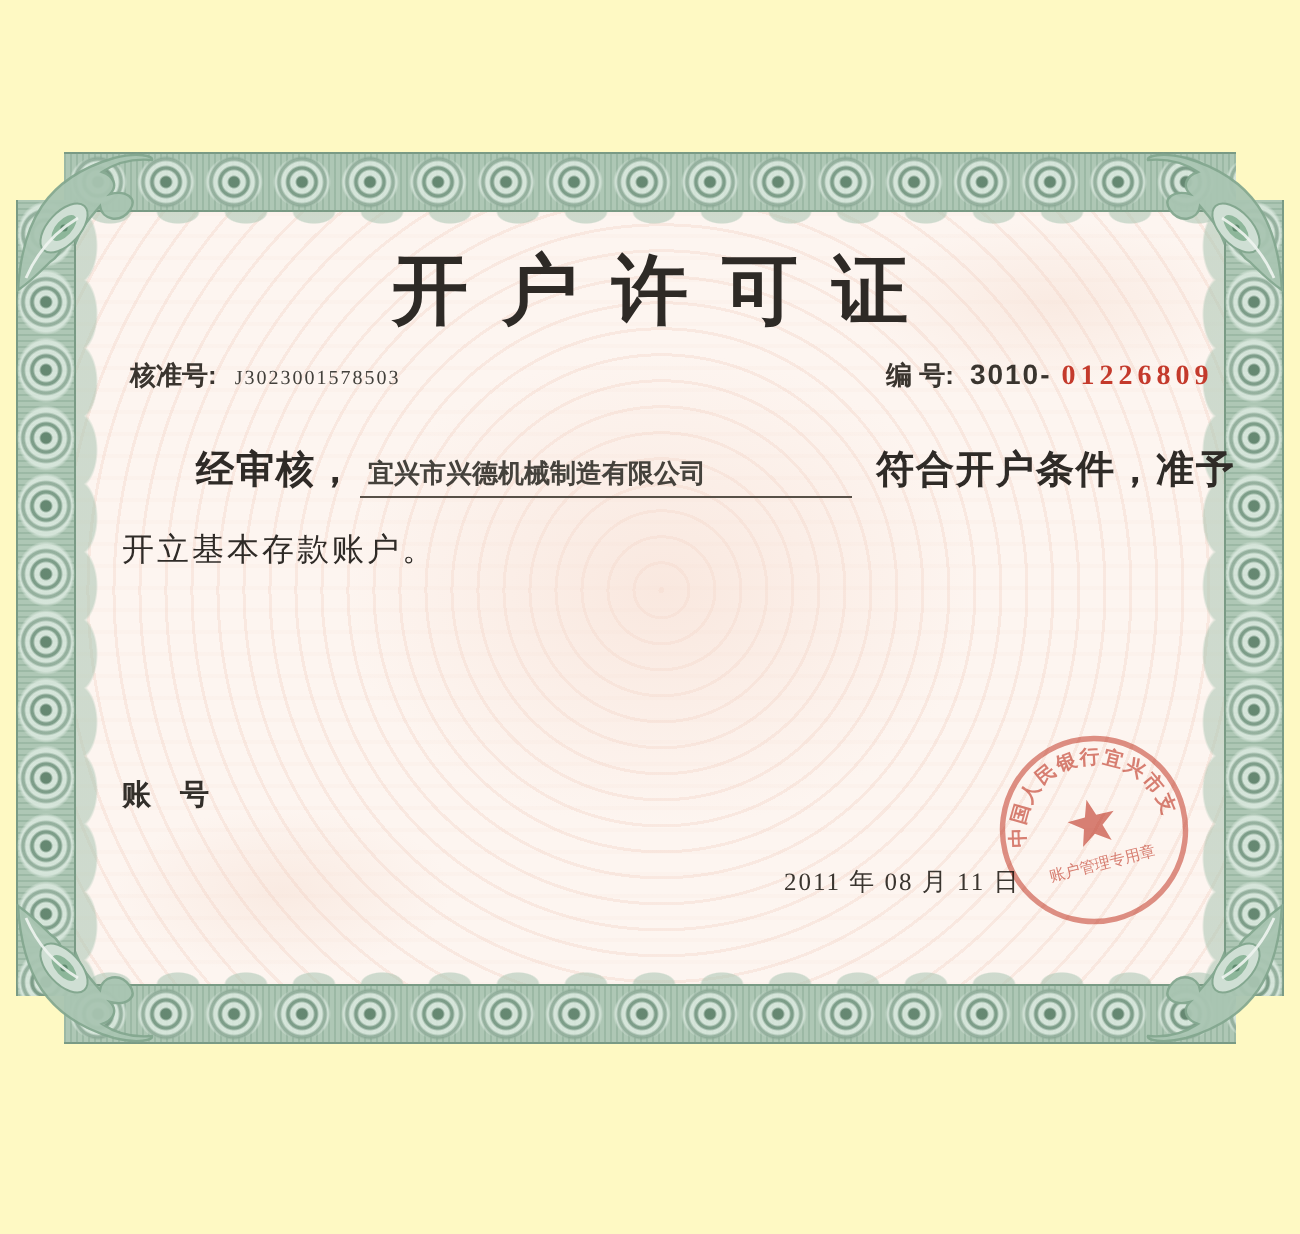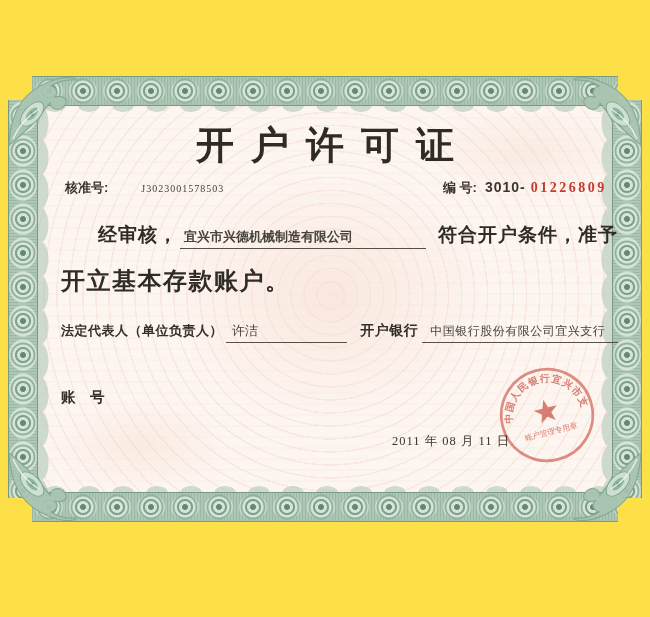--- a/index.html
+++ b/index.html
@@ -1,17 +1,17 @@
 <!DOCTYPE html>
 <html style="--border-green: #aec7b5; --paper-pink: #fdf5f0; --red-number: #c43a2c; --seal-red: #c94f3f; --ink: #2f2b27;"><head>
 <meta charset="utf-8">
 <style>
   html,body{margin:0;padding:0;}
   body{width:650px;height:617px;background:#ffffff;font-family:"Liberation Sans","DejaVu Sans",sans-serif;overflow:hidden;}
-  .page{position:relative;width:650px;height:617px;background:#fde047;}
+  .page{position:relative;width:650px;height:617px;background:#fef9c3;}
 
   
   .cert{position:absolute;left:8px;top:76px;width:634px;height:446px;}
 
   .band{position:absolute;background-color:var(--border-green,#aec7b5);}
   .band.h{left:24px;right:24px;height:30px;
     background-image:
       radial-gradient(circle at 17px 15px, rgba(82,120,96,.85) 2.5px, rgba(82,120,96,0) 3.5px),
       radial-gradient(circle at 17px 15px, transparent 5.5px, rgba(96,134,110,.75) 6.5px, rgba(96,134,110,.75) 7.5px, transparent 8.5px),
       radial-gradient(circle at 17px 15px, transparent 10px, rgba(96,134,110,.55) 11px, rgba(96,134,110,.55) 12px, transparent 13px),
@@ -61,35 +61,35 @@
       repeating-radial-gradient(circle at 51% 49%, rgba(240,203,188,.30) 0 1.5px, rgba(240,203,188,0) 1.5px 13px),
       radial-gradient(ellipse 120px 60px at 18% 88%, rgba(246,224,212,.5), transparent 70%),
       radial-gradient(ellipse 140px 60px at 85% 12%, rgba(246,224,212,.5), transparent 70%),
       repeating-linear-gradient(180deg, rgba(247,228,218,.18) 0 2px, transparent 2px 11px);}
 
   
   .title{position:absolute;left:0;right:0;top:44px;text-align:center;
     font-family:"Liberation Serif","DejaVu Serif",serif;font-weight:bold;
     font-size:38px;letter-spacing:17px;padding-left:17px;color:#2e2a26;}
   .meta{position:absolute;top:103px;display:flex;align-items:baseline;white-space:nowrap;}
-  .meta.approval{left:57px;gap:24px;}
+  .meta.approval{left:57px;}
   .meta.serial{left:435px;}
   .lbl{font-size:13px;font-weight:bold;color:#3a352f;}
   .val-serif{font-family:"Liberation Serif","DejaVu Serif",serif;font-size:10px;color:#43413c;letter-spacing:1px;margin-left:9px;text-align:right;}
   .serial-prefix{font-size:14px;font-weight:bold;color:#3a352f;margin-left:8px;letter-spacing:1px;}
   .serial-red{font-family:"Liberation Serif","DejaVu Serif",serif;font-size:14px;font-weight:bold;
     color:var(--red-number,#c43a2c);letter-spacing:2.5px;margin-left:5px;}
 
   .review-line{position:absolute;left:90px;top:146px;right:24px;display:flex;align-items:baseline;white-space:nowrap;}
   .big{font-size:19px;font-weight:bold;color:#2f2b27;letter-spacing:1px;}
   .u{display:inline-block;border-bottom:1.2px solid #575047;font-family:"Liberation Serif","DejaVu Serif",serif;
      color:#45423c;white-space:nowrap;overflow:hidden;}
   .u.company{width:252px;font-size:13px;padding:0 2px 2px 4px;margin:0 2px;font-weight:bold;}
   .review-suffix{margin-left:10px;}
-  .body-line2{position:absolute;left:53px;top:189px;font-size:24px;font-weight:bold;color:#2f2b27;letter-spacing:1.5px;}
+  .body-line2{position:absolute;left:53px;top:189px;font-size:16px;font-weight:normal;color:#2f2b27;letter-spacing:1.5px;}
 
   .rep-line{position:absolute;left:53px;top:246px;right:24px;display:flex;align-items:baseline;white-space:nowrap;}
   .lbl-md{font-size:13px;font-weight:bold;color:#332f2a;letter-spacing:.5px;}
   .u.rep{width:122px;font-size:13px;padding:0 2px 2px 6px;margin-left:3px;}
   .bank-lbl{margin-left:13px;font-size:14px;}
   .u.bank{width:200px;font-size:12px;padding:0 2px 2px 8px;margin-left:4px;letter-spacing:.5px;}
 
   .acct-line{position:absolute;left:53px;top:296px;display:flex;align-items:baseline;white-space:nowrap;}
   .acct-lbl{font-size:14.5px;font-weight:bold;color:#332f2a;margin-top:16px;}
   .u.acct{width:206px;font-size:13.5px;padding:0 2px 2px 6px;margin-left:2px;letter-spacing:1px;}
@@ -160,26 +160,20 @@
       <span class="serial-red">01226809</span>
     </div>
 
     <div class="review-line">
       <span class="big">经审核，</span>
       <span class="u company">宜兴市兴德机械制造有限公司</span>
       <span class="big review-suffix">符合开户条件，准予</span>
     </div>
     <div class="body-line2">开立基本存款账户。</div>
 
-    <div class="rep-line">
-      <span class="lbl-md">法定代表人（单位负责人）</span>
-      <span class="u rep">许洁</span>
-      <span class="lbl-md bank-lbl">开户银行</span>
-      <span class="u bank">中国银行股份有限公司宜兴支行</span>
-    </div>
 
     <div class="acct-line">
       <span class="acct-lbl">账　号</span>
     </div>
 
     <div class="date">2011 年 08 月 11 日</div>
 
     <svg class="seal" viewBox="0 0 100 100">
       <defs>
         <path id="sealArc" d="M16,52 A34,34 0 1 1 84,52" fill="none"></path>

